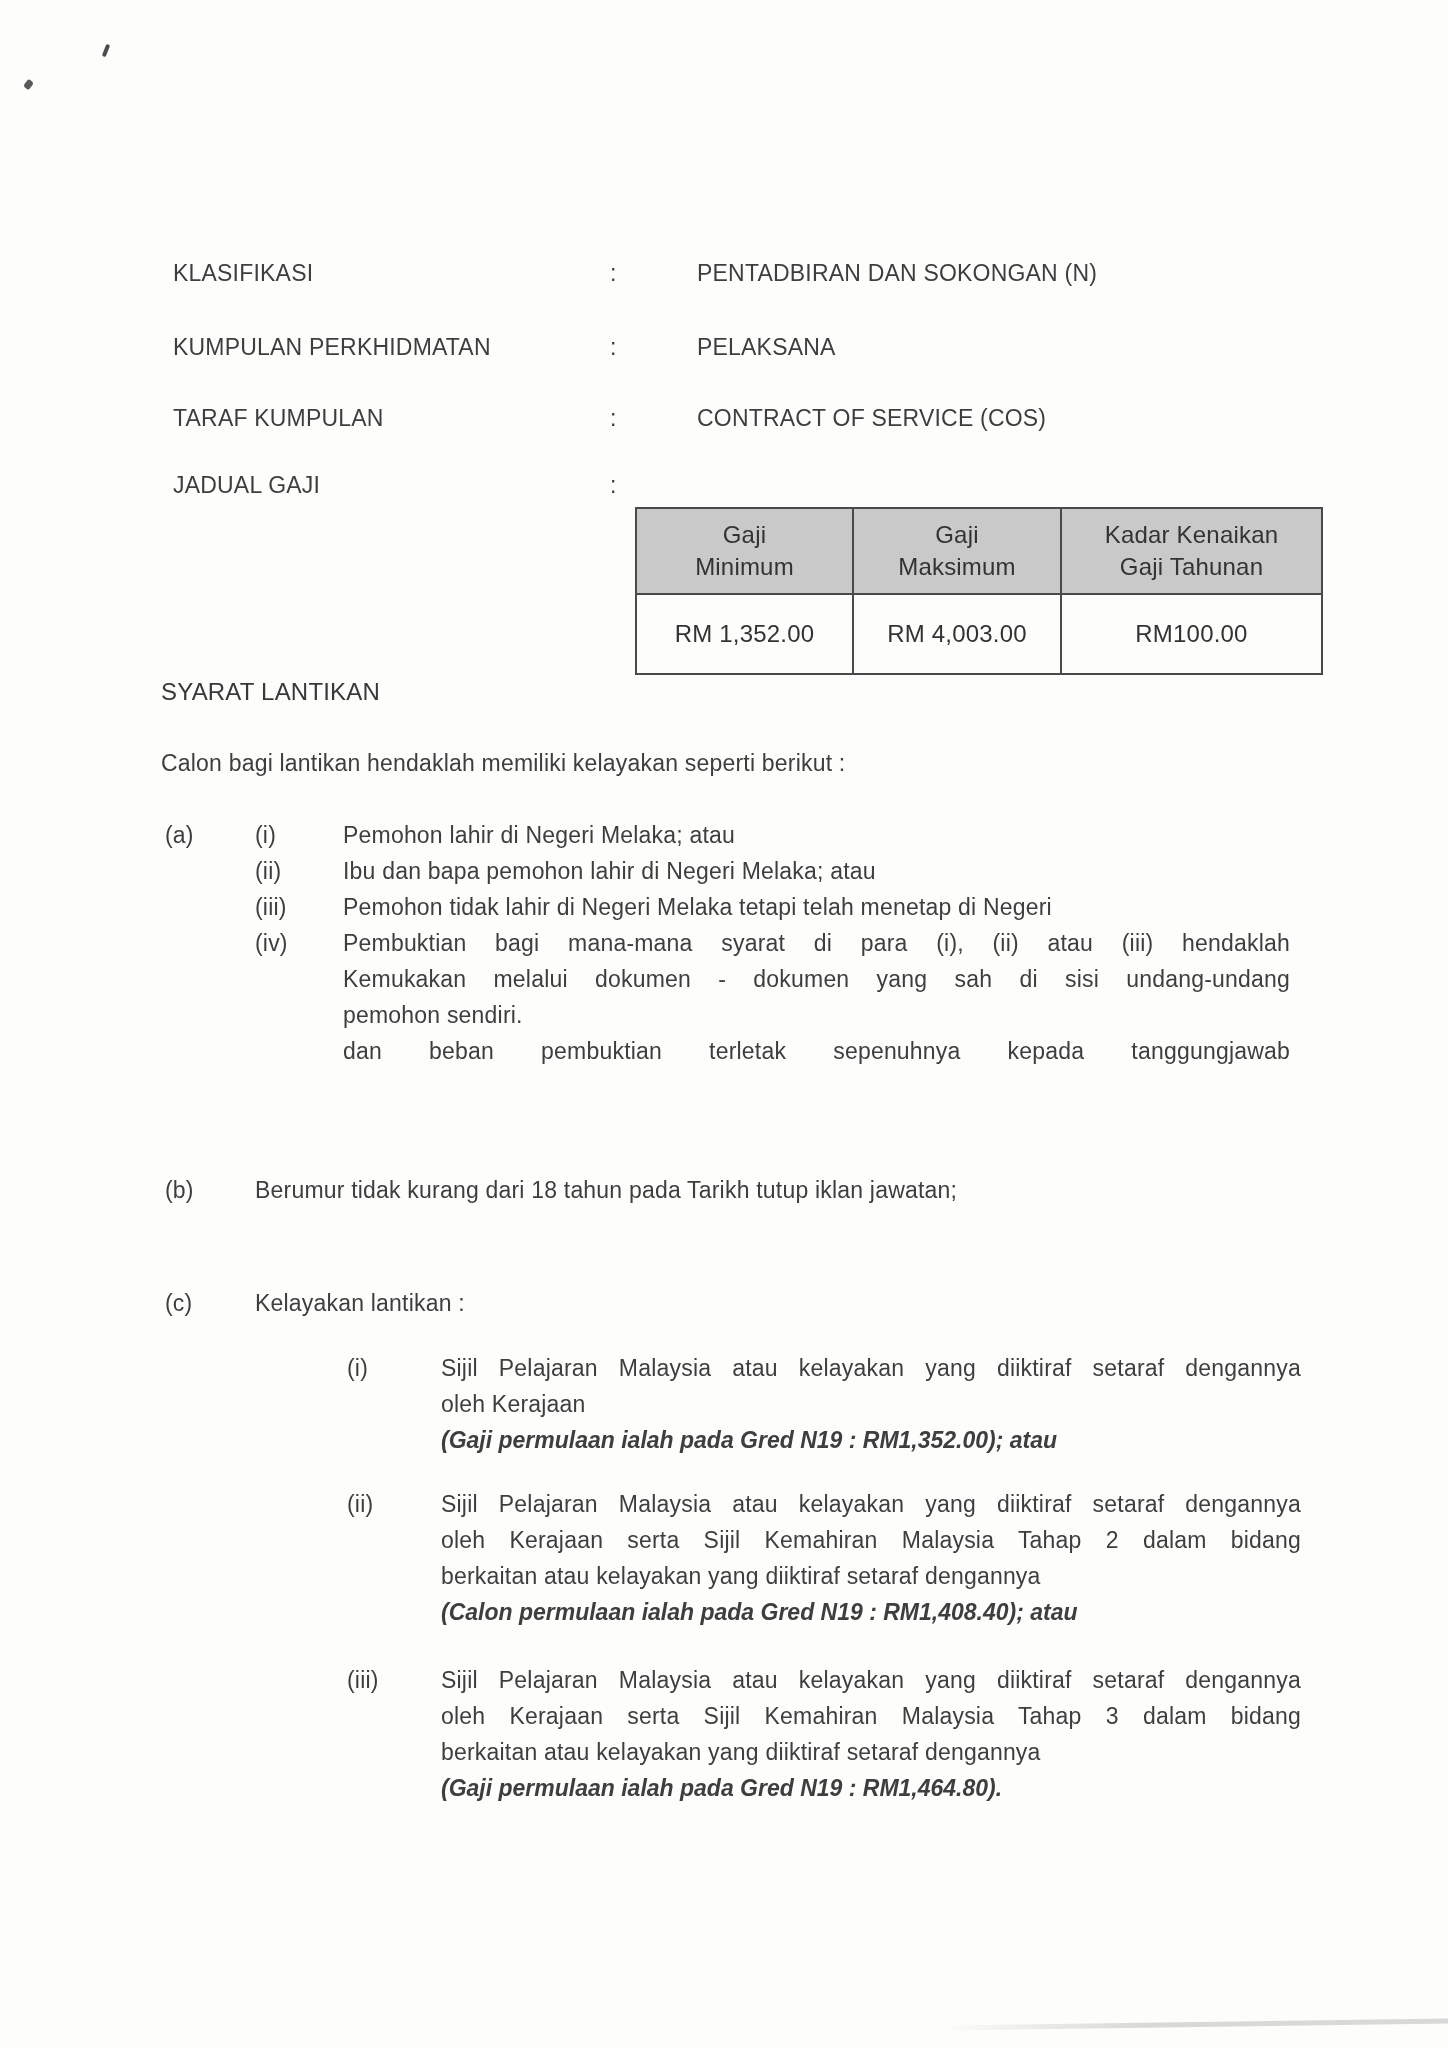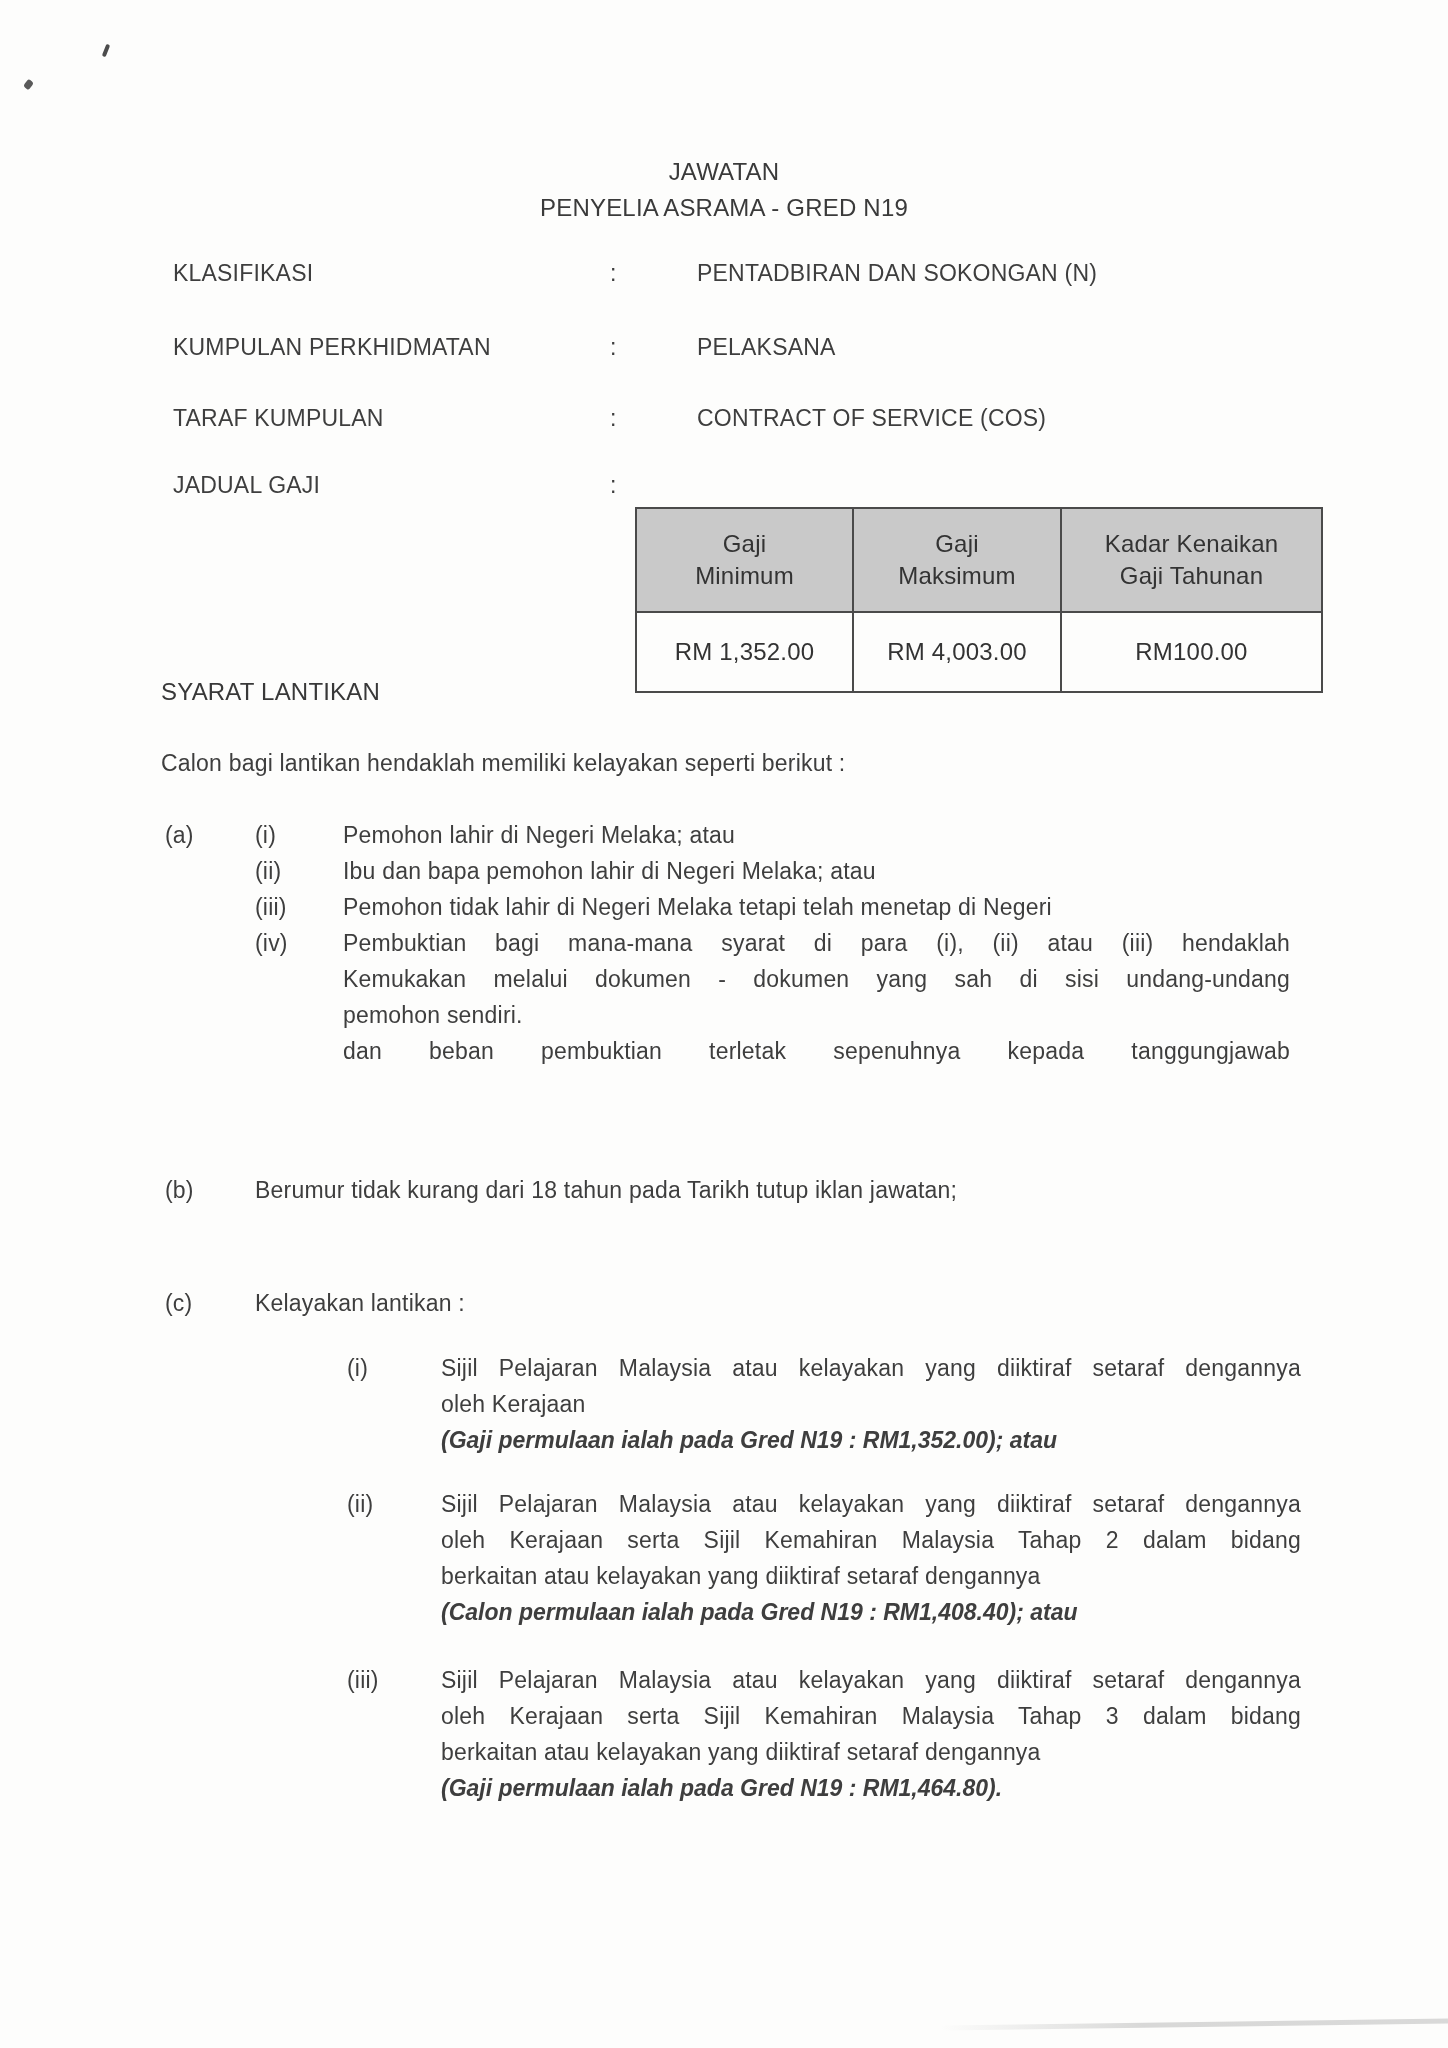--- a/index.html
+++ b/index.html
@@ -47,21 +47,21 @@
   .row-3 { top: 467px; }
 
   
   .salary-table-wrap { left: 635px; top: 507px; }
   table.salary { border-collapse: collapse; table-layout: fixed; }
   table.salary th, table.salary td {
     border: 2px solid #4a4a4a;
     text-align: center; vertical-align: middle;
     font-weight: 400; font-size: 24px; color: #333333;
   }
-  table.salary th { background: #c9c9c9; height: 71px; line-height: 32px; padding: 19px 4px; }
+  table.salary th { background: #c9c9c9; height: 71px; line-height: 32px; padding: 10px 4px; }
   table.salary td { background: #fdfdfc; height: 80px; }
   .colw1 { width: 217px; } .colw2 { width: 208px; } .colw3 { width: 261px; }
 
   
   .section-heading { top: 674px; left: 161px; font-size: 24px; color: #383838; }
   .intro { top: 745px; left: 161px; }
 
   
   .list-a { top: 817px; left: 165px; display: flex; }
   .itemnum { width: 90px; flex: 0 0 90px; }
@@ -89,24 +89,20 @@
   .note { font-style: italic; font-weight: 700; letter-spacing: 0; }
 </style>
 </head>
 <body>
 
 <div class="page">
 
   <div class="abs speck1"></div>
   <div class="abs speck2"></div>
 
-  <div class="abs title-block">
-    <div>JAWATAN</div>
-    <div>PENYELIA ASRAMA - GRED N19</div>
-  </div>
 
   <div class="abs detail-row row-0">
     <span class="detail-label">KLASIFIKASI</span>
     <span class="detail-colon">:</span>
     <span class="detail-value">PENTADBIRAN DAN SOKONGAN (N)</span>
   </div>
   <div class="abs detail-row row-1">
     <span class="detail-label">KUMPULAN PERKHIDMATAN</span>
     <span class="detail-colon">:</span>
     <span class="detail-value">PELAKSANA</span>

